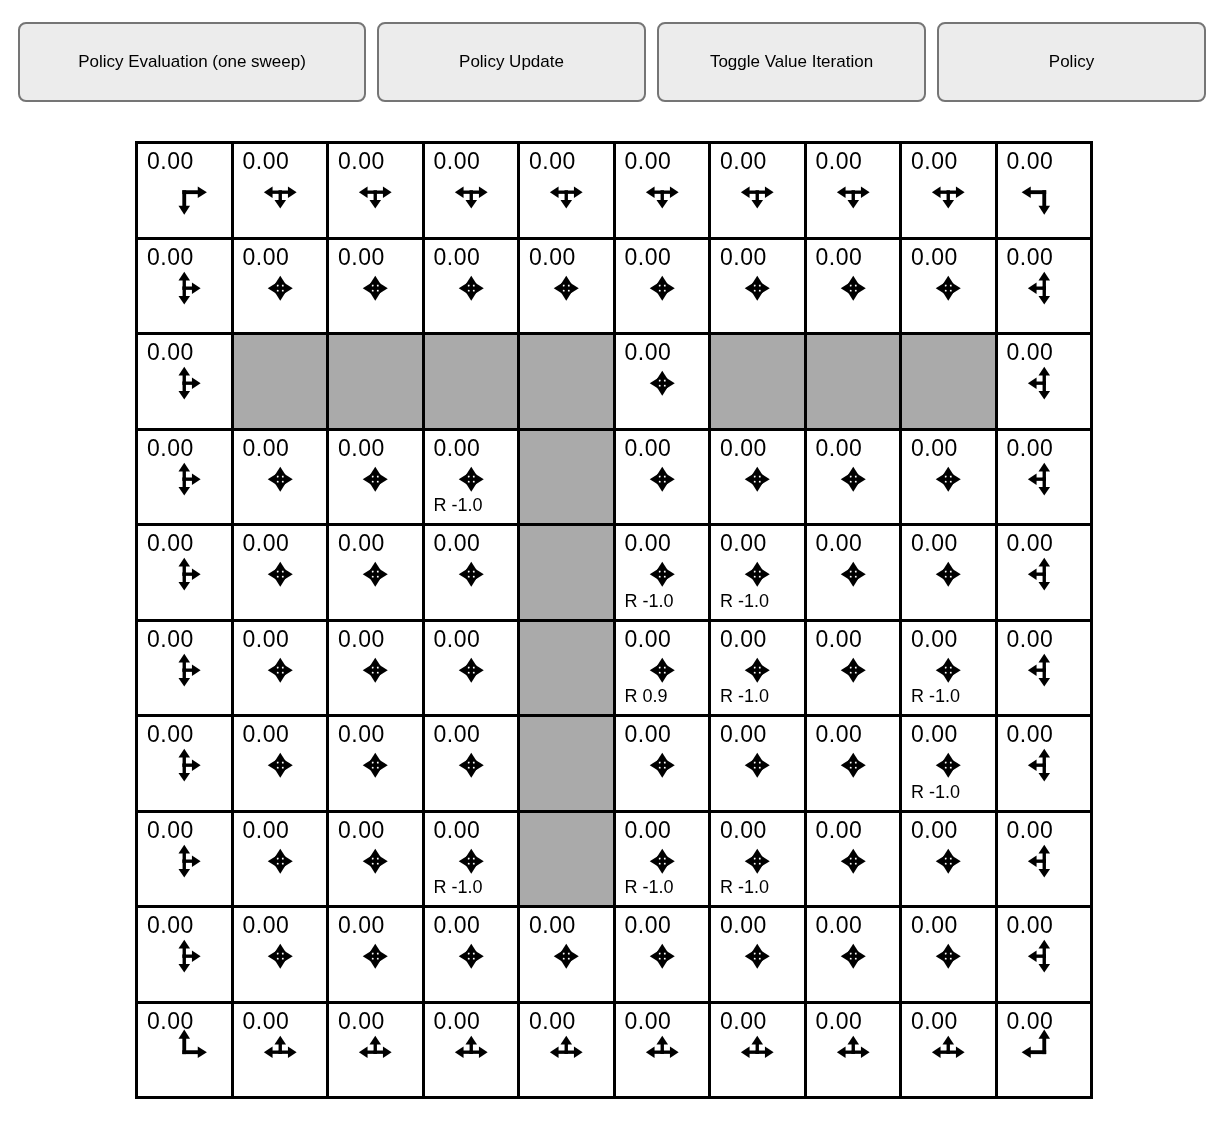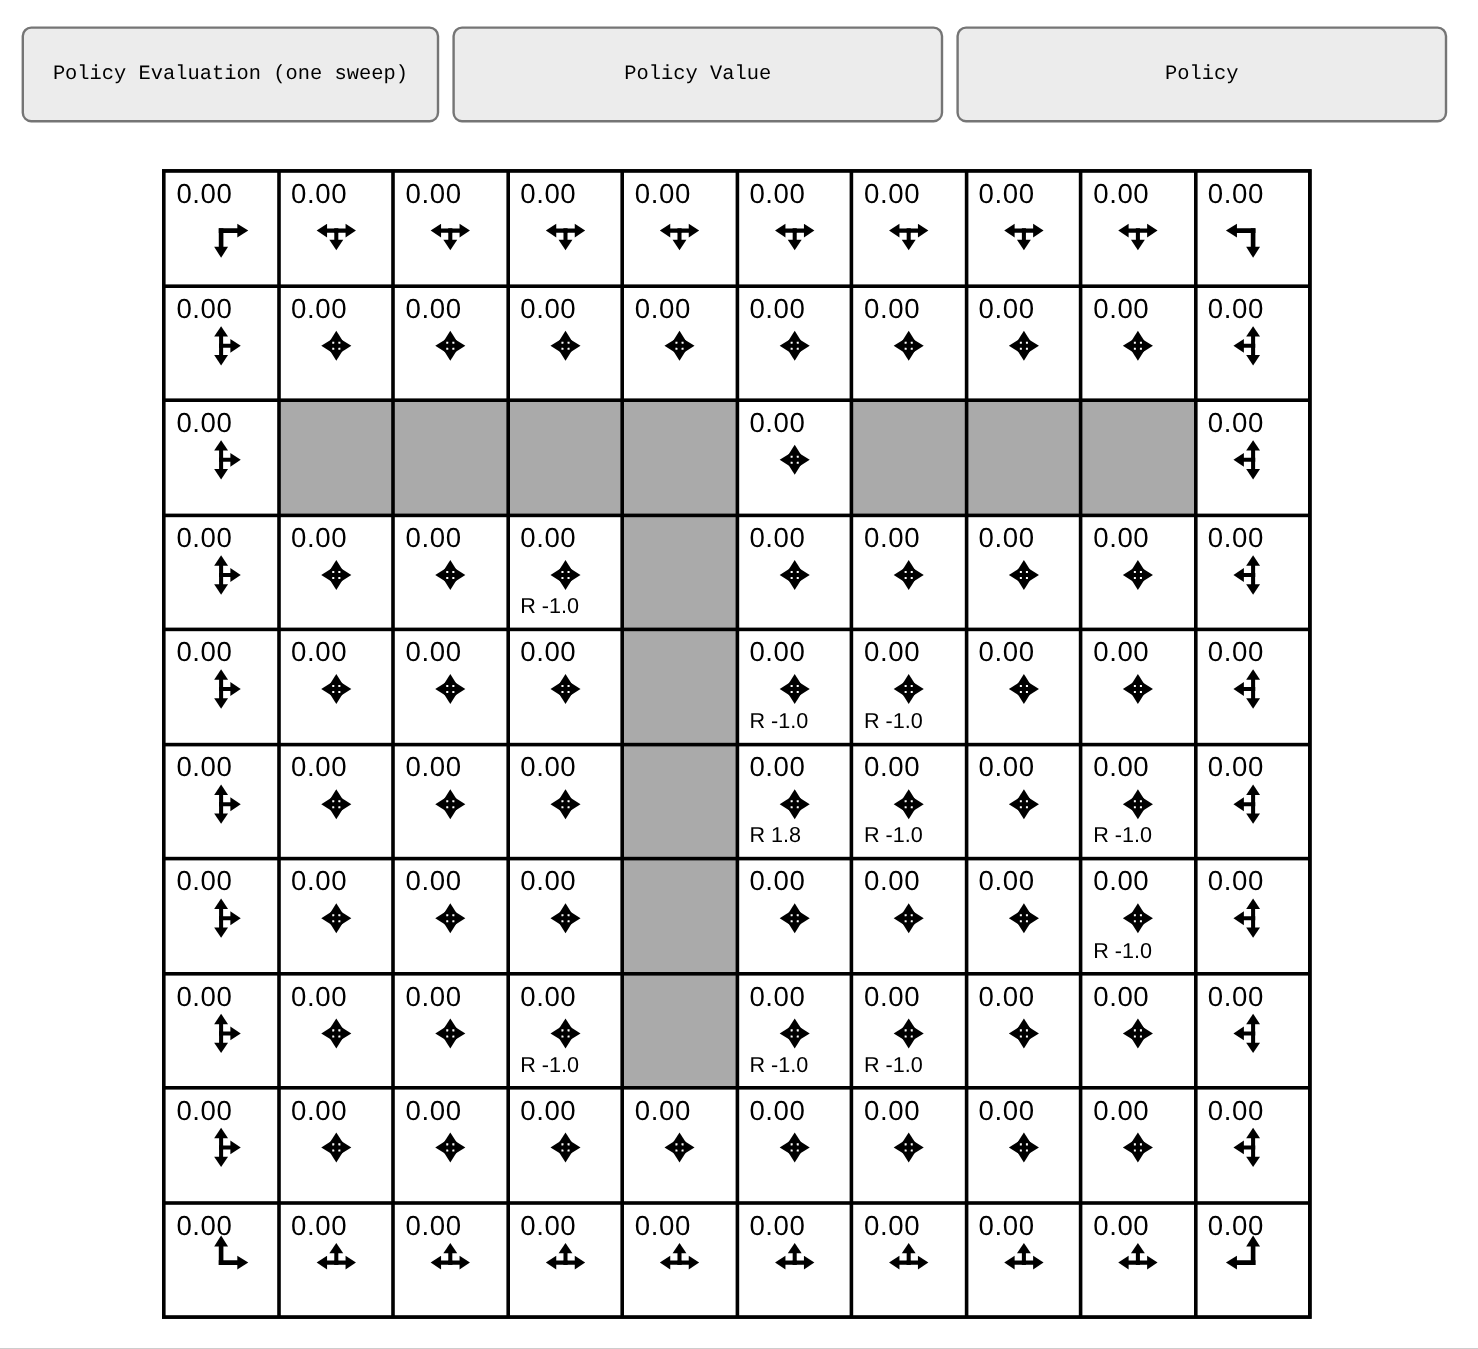--- a/index.html
+++ b/index.html
@@ -6,21 +6,21 @@
   body{
     width:1232px;height:1124px;position:relative;background:#ffffff;
     font-family:"Liberation Sans",sans-serif;color:#000;overflow:hidden;
   }
   .toolbar{
     position:absolute;left:18px;top:22px;width:1188px;height:80px;
     display:flex;gap:11px;
   }
   .toolbar button{
     flex:1;background:#ececec;border:2px solid #757575;border-radius:8px;
-    font-family:Liberation Mono, monospace;font-size:17px;color:#000;
+    font-family:Liberation Sans, sans-serif;font-size:17px;color:#000;
     cursor:pointer;padding:0;
   }
   .toolbar button.wide{flex:0 0 348px;}
   .grid{
     position:absolute;left:135px;top:141px;width:958px;height:958px;
     box-sizing:border-box;border:3px solid #000;background:#000;
     display:grid;grid-template-columns:repeat(10,1fr);
     grid-template-rows:repeat(10,1fr);gap:3px;
   }
   .cell{background:#fff;position:relative;overflow:hidden;}
@@ -30,21 +30,22 @@
     letter-spacing:0.5px;
   }
   .reward{position:absolute;bottom:7px;left:9px;font-size:18px;}
   svg.arrows{position:absolute;left:0;top:0;width:100%;height:100%;}
 </style>
 </head>
 <body>
 
 <div class="toolbar">
   <button class="wide">Policy Evaluation (one sweep)</button>
-  <button>Policy Value</button>
+  <button>Policy Update</button>
+  <button>Toggle Value Iteration</button>
   <button>Policy</button>
 </div>
 
 <div class="grid" id="grid">
     <div class="cell">
       <span class="value">0.00</span>
       <svg viewBox="0 0 96 96" class="arrows">
         <line x1="48" y1="50" x2="48" y2="64" stroke="#000000" stroke-width="4" stroke-linecap="square"></line>
         <polygon points="48,73.5 42,64 54,64" fill="#000000"></polygon>
         <line x1="48" y1="50" x2="62" y2="50" stroke="#000000" stroke-width="4" stroke-linecap="square"></line>
@@ -603,21 +604,21 @@
       <svg viewBox="0 0 96 96" class="arrows">
         <line x1="48" y1="50" x2="48" y2="46.5" stroke="#000000" stroke-width="3.5" stroke-linecap="square"></line>
         <polygon points="48,37 54,46.5 42,46.5" fill="#000000"></polygon>
         <line x1="48" y1="50" x2="48" y2="53.5" stroke="#000000" stroke-width="3.5" stroke-linecap="square"></line>
         <polygon points="48,63 42,53.5 54,53.5" fill="#000000"></polygon>
         <line x1="48" y1="50" x2="44.5" y2="50" stroke="#000000" stroke-width="3.5" stroke-linecap="square"></line>
         <polygon points="35,50 44.5,44 44.5,56" fill="#000000"></polygon>
         <line x1="48" y1="50" x2="51.5" y2="50" stroke="#000000" stroke-width="3.5" stroke-linecap="square"></line>
         <polygon points="61,50 51.5,56 51.5,44" fill="#000000"></polygon>
       </svg>
-      <span class="reward">R 1.8</span>
+      <span class="reward">R 0.9</span>
     </div>
     <div class="cell">
       <span class="value">0.00</span>
       <svg viewBox="0 0 96 96" class="arrows">
         <line x1="48" y1="50" x2="48" y2="46.5" stroke="#000000" stroke-width="3.5" stroke-linecap="square"></line>
         <polygon points="48,37 54,46.5 42,46.5" fill="#000000"></polygon>
         <line x1="48" y1="50" x2="48" y2="53.5" stroke="#000000" stroke-width="3.5" stroke-linecap="square"></line>
         <polygon points="48,63 42,53.5 54,53.5" fill="#000000"></polygon>
         <line x1="48" y1="50" x2="44.5" y2="50" stroke="#000000" stroke-width="3.5" stroke-linecap="square"></line>
         <polygon points="35,50 44.5,44 44.5,56" fill="#000000"></polygon>

